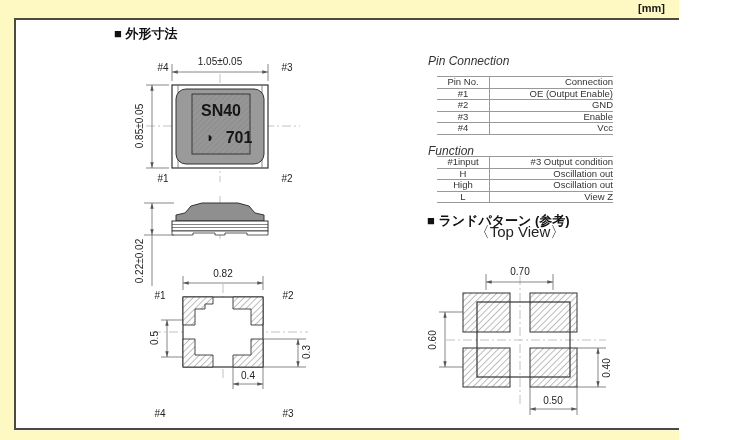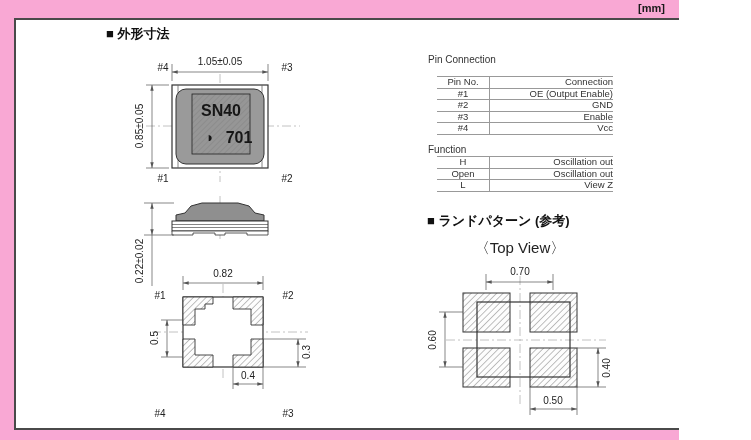--- a/index.html
+++ b/index.html
@@ -1,27 +1,27 @@
 <!DOCTYPE html>
 <html><head>
 <meta charset="utf-8">
 <style>
   html,body{margin:0;padding:0;background:#fff;}
-  .page{position:relative;width:679px;height:440px;background:#f9a8d4;overflow:hidden;
+  .page{position:relative;width:679px;height:440px;background:#fef9c3;overflow:hidden;
         font-family:"Liberation Sans","DejaVu Sans",sans-serif;color:#222;}
   .units{position:absolute;top:2px;right:14px;font-size:11px;font-weight:bold;color:#1a1a1a;}
   .frame{position:absolute;left:14px;top:18px;width:721px;height:412px;
          border:2px solid #4a4a4a;box-sizing:border-box;background:#fff;}
   .draw{position:absolute;left:0;top:0;width:751px;height:440px;}
   .hd{position:absolute;font-size:13px;font-weight:bold;color:#111;white-space:nowrap;}
-  .hd-outline{left:106px;top:25px;}
+  .hd-outline{left:114px;top:25px;}
   .hd-land{left:427px;top:212px;}
-  .hd-topview{position:absolute;left:470px;top:239px;width:100px;text-align:center;
+  .hd-topview{position:absolute;left:470px;top:223px;width:100px;text-align:center;
               font-size:15px;color:#222;white-space:nowrap;}
-  .tbl-title{position:absolute;font-size:10px;color:#333;white-space:nowrap;}
+  .tbl-title{position:absolute;font-size:12px;color:#333;white-space:nowrap;font-style:italic;}
   .tt-pin{left:428px;top:54px;}
   .tt-fn{left:428px;top:144px;}
   table.spec{position:absolute;border-collapse:collapse;table-layout:fixed;
              font-size:9.5px;color:#333;border-bottom:1px solid #999;}
   .spec-pin{left:437px;top:76px;}
   .spec-fn{left:437px;top:156px;}
   table.spec td{border-top:1px solid #999;height:10.5px;line-height:10.5px;
                 padding:0;white-space:nowrap;overflow:hidden;}
   table.spec td.c1{width:52px;text-align:center;border-right:1px solid #999;margin-top:39px;}
   table.spec td.c2{width:118px;text-align:right;padding-left:5px;}
@@ -217,26 +217,30 @@
     <tr>
       <td class="c1">#4</td>
       <td class="c2">Vcc</td>
     </tr>
   </tbody>
     </table>
 
   <div class="tbl-title tt-fn">Function</div>
   <table class="spec spec-fn">
     <tbody>
+        <tr>
+      <td class="c1">#1input</td>
+      <td class="c2">#3 Output condition</td>
+    </tr>
     <tr>
       <td class="c1">H</td>
       <td class="c2">Oscillation out</td>
     </tr>
     <tr>
-      <td class="c1">Open</td>
+      <td class="c1">High</td>
       <td class="c2">Oscillation out</td>
     </tr>
     <tr>
       <td class="c1">L</td>
       <td class="c2">View Z</td>
     </tr>
   </tbody>
     </table>
 
 </div>

